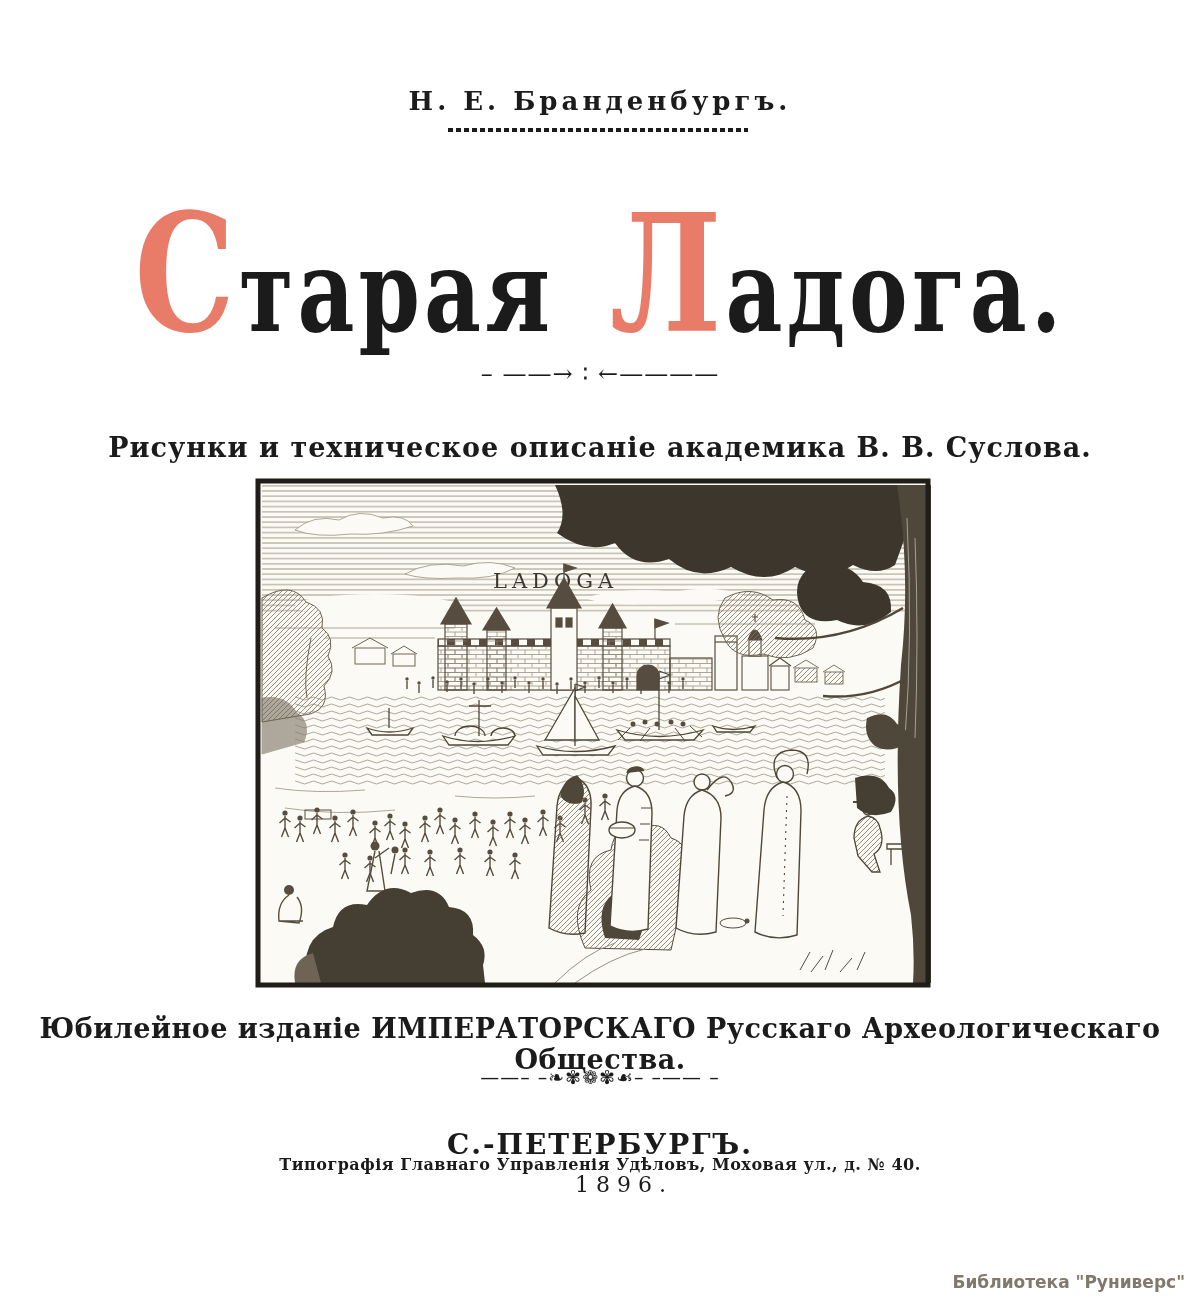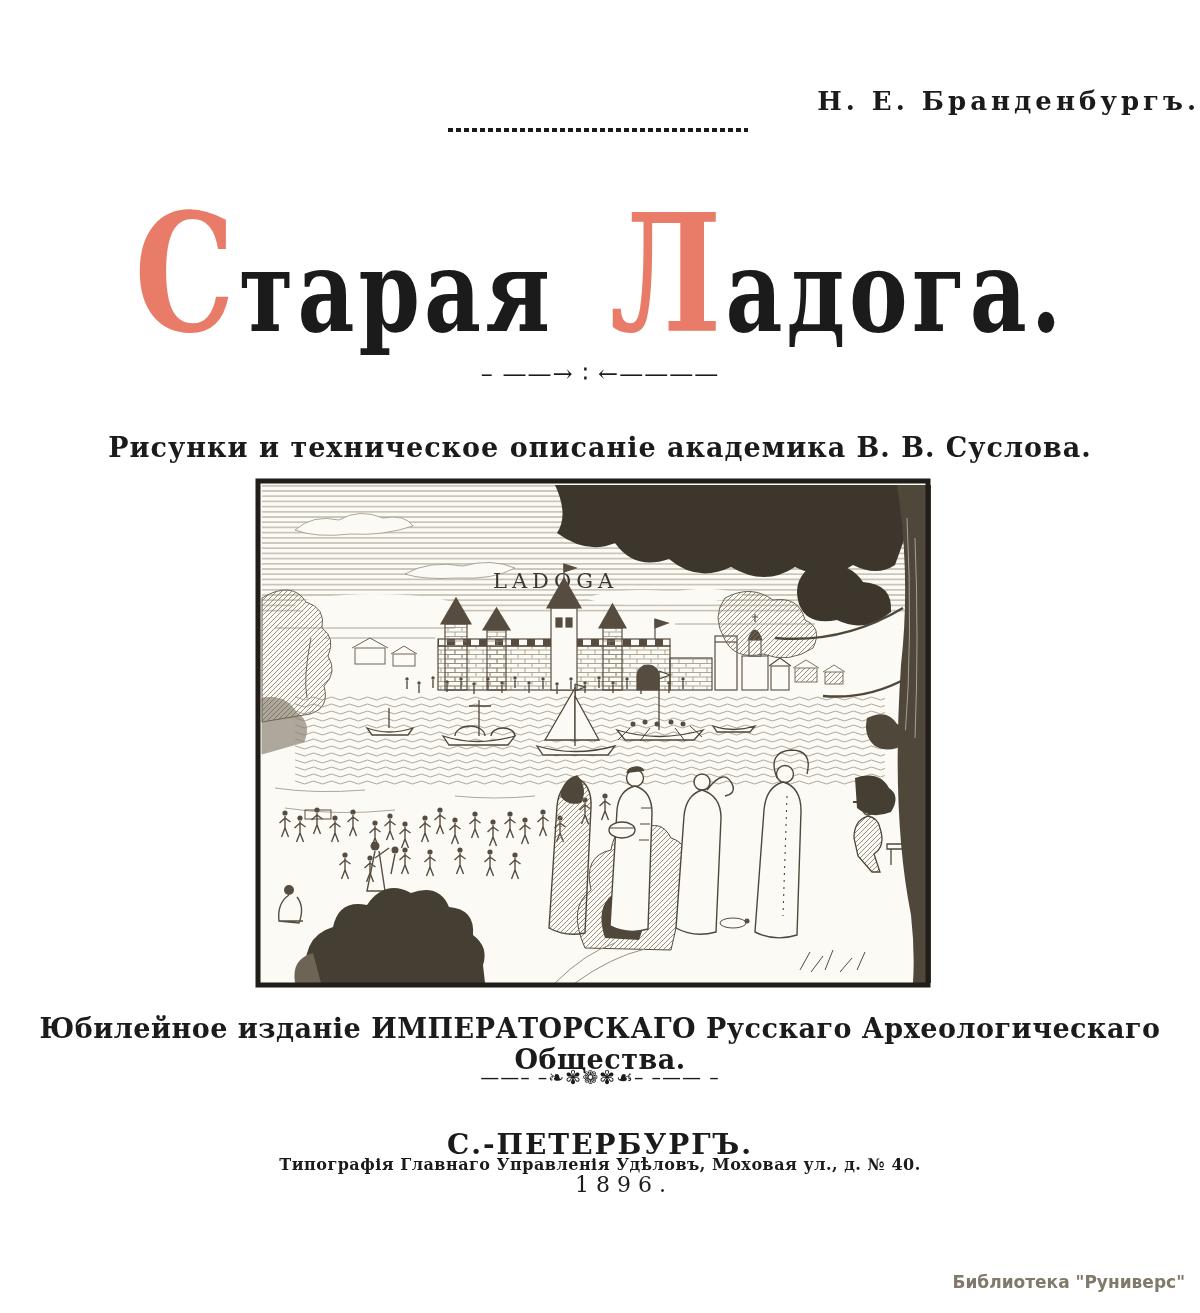--- a/index.html
+++ b/index.html
@@ -1,19 +1,19 @@
 <!DOCTYPE html>
 <html><head>
 <meta charset="utf-8">
 <style>
   html,body{margin:0;padding:0;background:#ffffff;}
   .page{position:relative;width:1200px;height:1313px;background:#ffffff;overflow:hidden;
         font-family:"DejaVu Serif", serif;color:#1b1b1b;}
   .centered{position:absolute;left:0;width:100%;text-align:center;}
-  .author{top:86px;font-size:26px;font-weight:bold;letter-spacing:4px;text-align:right;}
+  .author{top:86px;font-size:26px;font-weight:bold;letter-spacing:4px;}
   .dotted-rule{position:absolute;top:128px;left:448px;width:300px;height:4px;
         background:repeating-linear-gradient(90deg,#1b1b1b 0 5px,transparent 5px 8px);}
   .main-title{top:192px;font-size:88px;font-weight:bold;letter-spacing:4px;line-height:1;
         transform:scaleY(1.3);transform-origin:top center;white-space:nowrap;}
   .title-initial{font-size:126px;color:#e87c68;font-weight:bold;}
   .title-initial.second{margin-left:56px;}
   .title-divider{top:360px;font-size:24px;letter-spacing:1px;color:#1b1b1b;}
   .subtitle{top:432px;font-size:27px;font-weight:bold;letter-spacing:1px;}
   .engraving{position:absolute;left:255px;top:478px;width:676px;height:510px;margin:0;}
   .jubilee{top:1013px;font-size:27px;font-weight:bold;letter-spacing:0.5px;}

